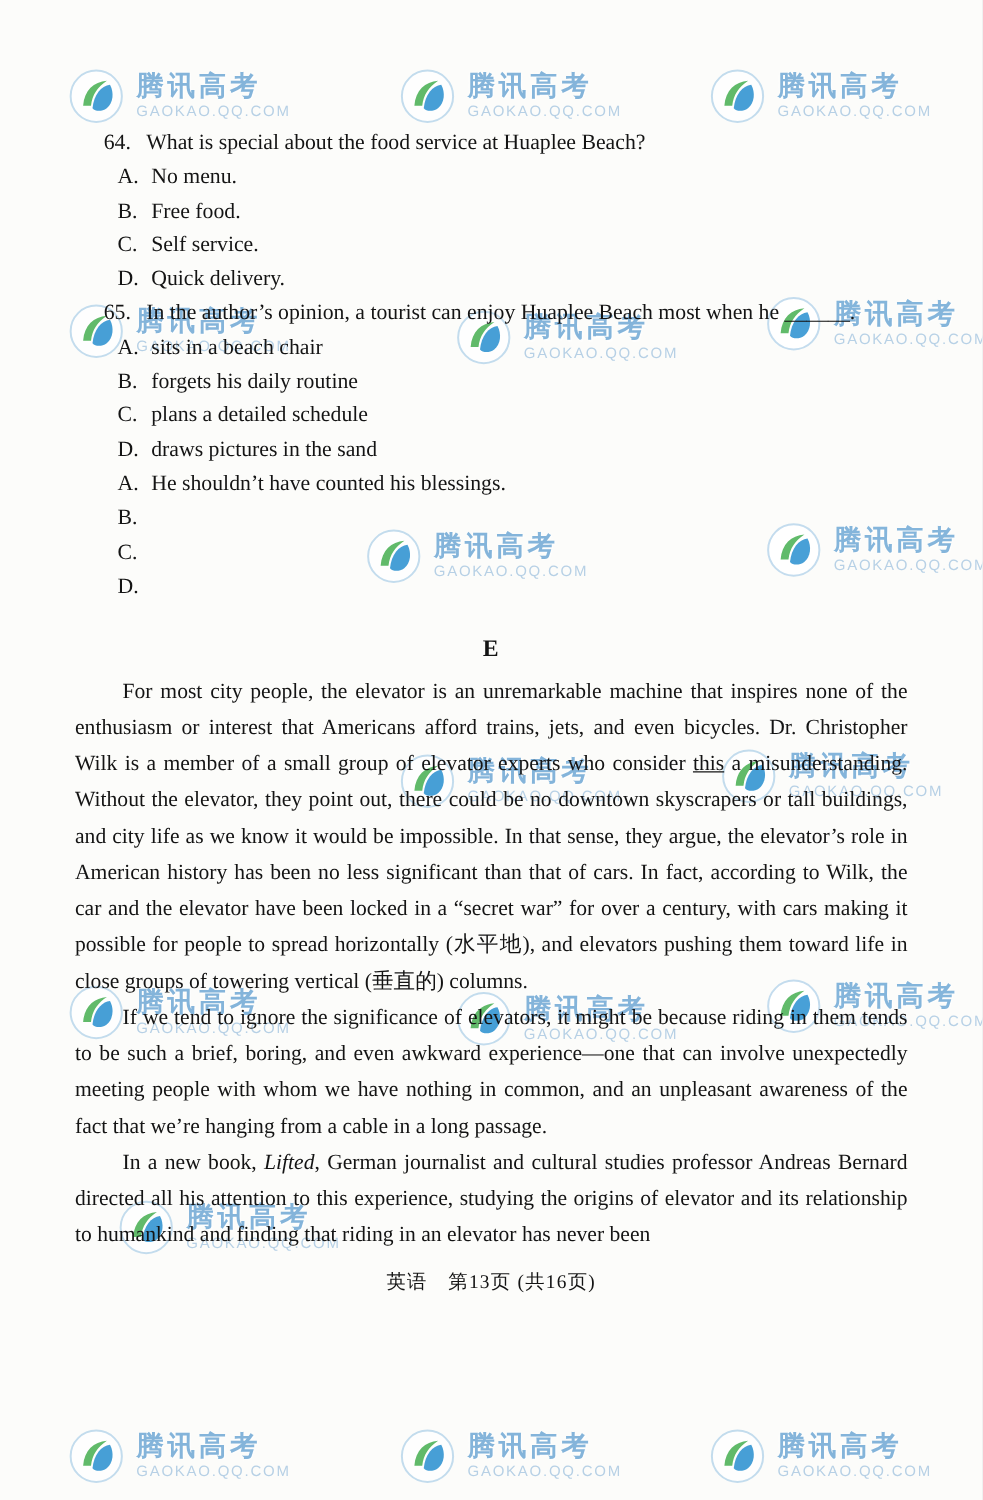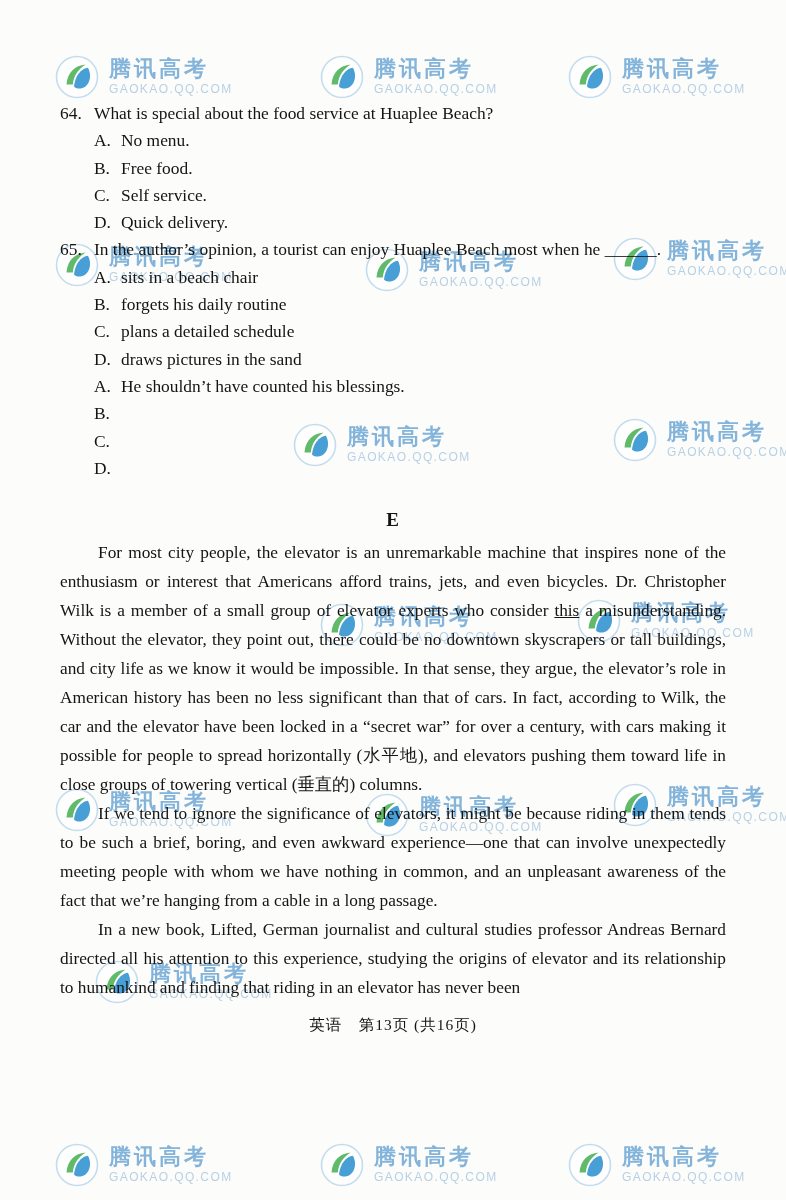--- a/index.html
+++ b/index.html
@@ -19,36 +19,36 @@
     text-shadow:0 0 2px rgba(255,255,255,.95), 1px 1px 0 rgba(255,255,255,.7);
     white-space:nowrap;
   }
   .wm-site {
     font-family:"Liberation Sans", sans-serif; font-size:12px; line-height:12px;
     color:#aecbe3; letter-spacing:1.4px; margin-top:2px; white-space:nowrap;
   }
   
   .content { position:absolute; z-index:1; left:60px; top:100px; width:666px; }
   .question { font-size:17.4px; line-height:27.3px; }
-  .q-row { display:flex; }
+  .q-row { display:flex;margin-left:23px; }
   .q-num { flex:0 0 34px; }
   .q-stem { flex:1; }
   .opt { display:flex; margin-left:34px; }
   .opt-label { flex:0 0 27px; }
   .section-heading {
     text-align:center; font-weight:bold; font-size:19px;
     margin:27px 0 7px 0; letter-spacing:1px;
   }
   .passage { }
   .para {
     margin:0; text-indent:2.2em; text-align:justify;
     font-size:17.3px; line-height:29px;
   }
   .para .u { text-decoration:underline; }
-  .para .i { }
+  .para .i { font-style:italic; }
   .footer {
     text-align:center; font-size:15.5px; margin-top:13px; letter-spacing:1px;
   }
 </style>
 </head>
 <body>
 
 <div class="page">
   <div class="wm-layer">
       <div class="wm" style="left: 55px; top: 55px;">

